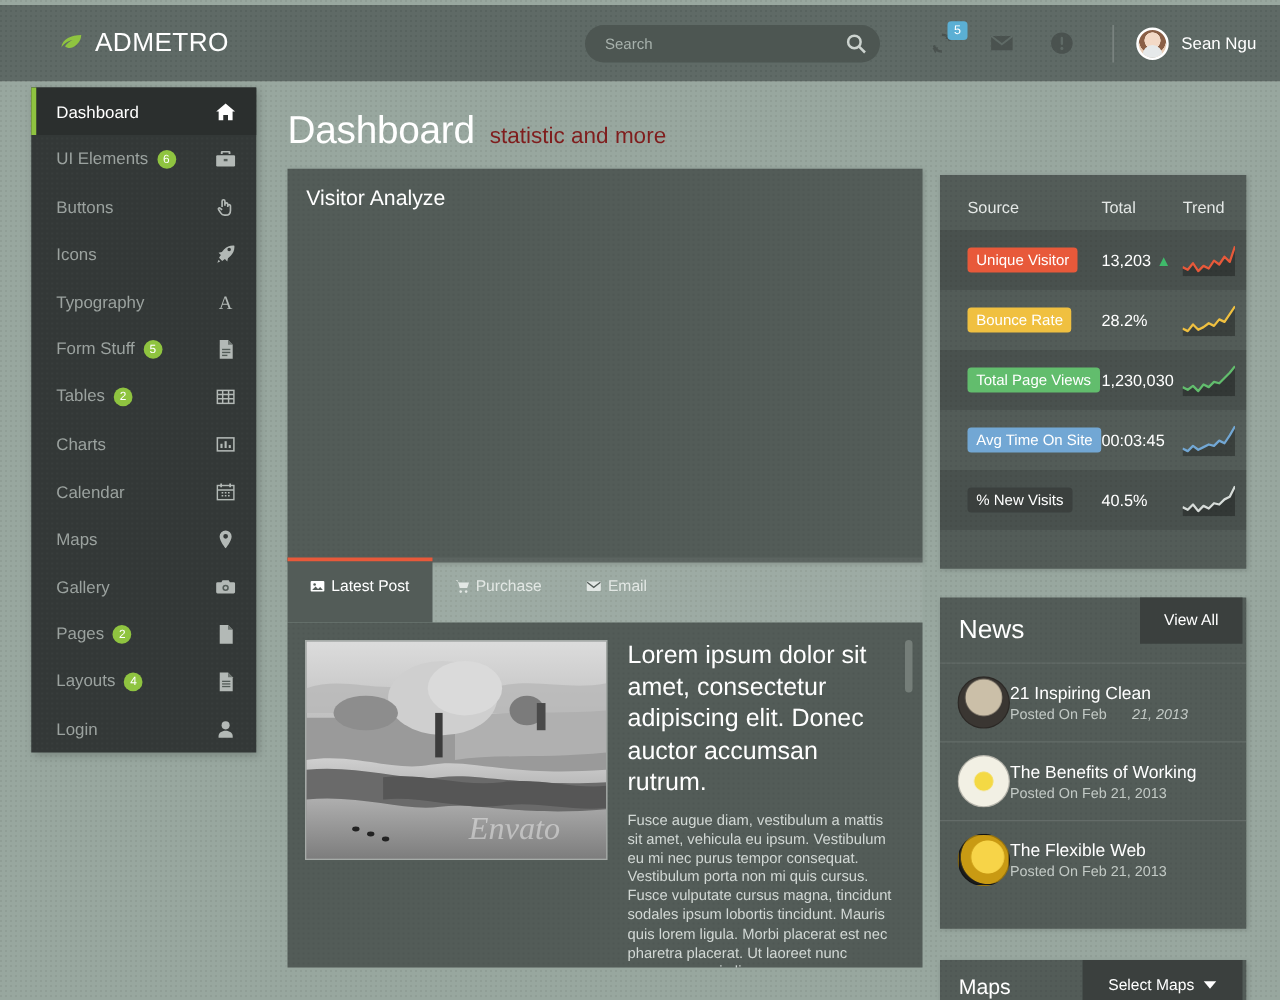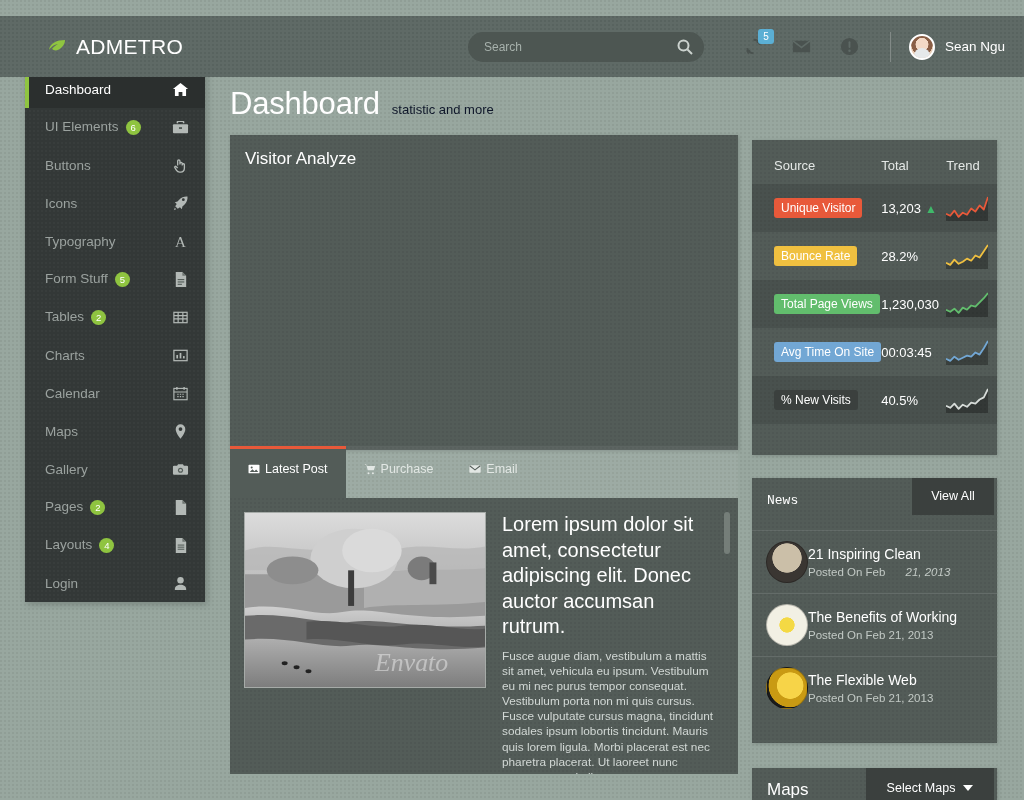--- a/index.html
+++ b/index.html
@@ -18,21 +18,21 @@
       radial-gradient(circle at 1px 1px, rgba(0,0,0,0.055) 1px, transparent 1px);
     background-size: 4px 4px;
     color: #ffffff;
     font-size: 13px;
     position: relative;
   }
 
   
   .topbar {
     position: absolute;
-    top: 16px; left: 0;
+    top: 4px; left: 0;
     width: 1024px;
     height: 61px;
     background-color: #5f6a66;
     background-image: radial-gradient(circle at 1px 1px, rgba(0,0,0,0.07) 1px, transparent 1px);
     background-size: 4px 4px;
     display: flex;
     align-items: center;
     z-index: 20;
   }
 
@@ -209,22 +209,22 @@
     align-items: baseline;
     gap: 12px;
   }
   .page-title {
     font-size: 31px;
     font-weight: normal;
     color: #ffffff;
     letter-spacing: -0.2px;
   }
   .page-sub {
-    font-size: 13px;
-    color: #0f172a;
+    font-size: 18px;
+    color: #7f1d1d;
   }
 
   
   .panel {
     background: #535c58;
     background-image: radial-gradient(circle at 1px 1px, rgba(0,0,0,0.05) 1px, transparent 1px);
     background-size: 4px 4px;
     box-shadow: 1px 1px 4px rgba(0,0,0,0.16);
   }
 
@@ -364,24 +364,23 @@
     left: 752px; top: 478px;
     width: 245px;
     height: 265px;
   }
   .news-head {
     position: relative;
     height: 52px;
     padding: 14px 0 0 15px;
   }
   .news-title {
-    font-size: 13px;
+    font-size: 21px;
     color: #ffffff;
     font-weight: normal;
-    font-family: Liberation Mono, monospace;
   }
   .view-all-btn {
     position: absolute;
     right: 3px; top: 0;
     width: 82px;
     padding: 9px 0 10px 0;
     background: #3b403e;
     color: #ffffff;
     border: none;
     font-size: 12.5px;

